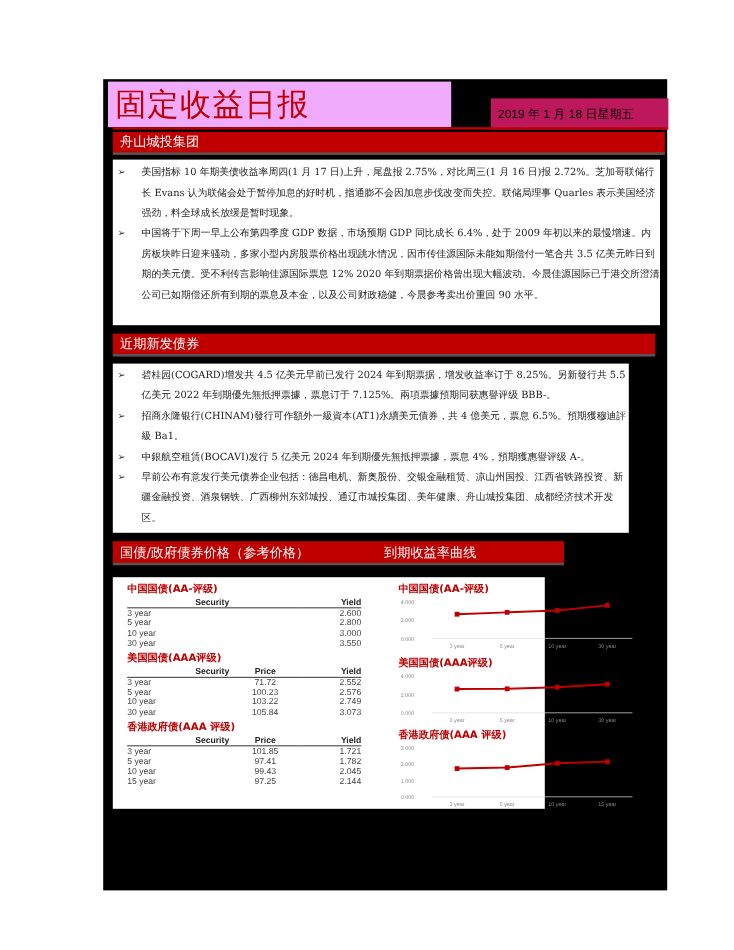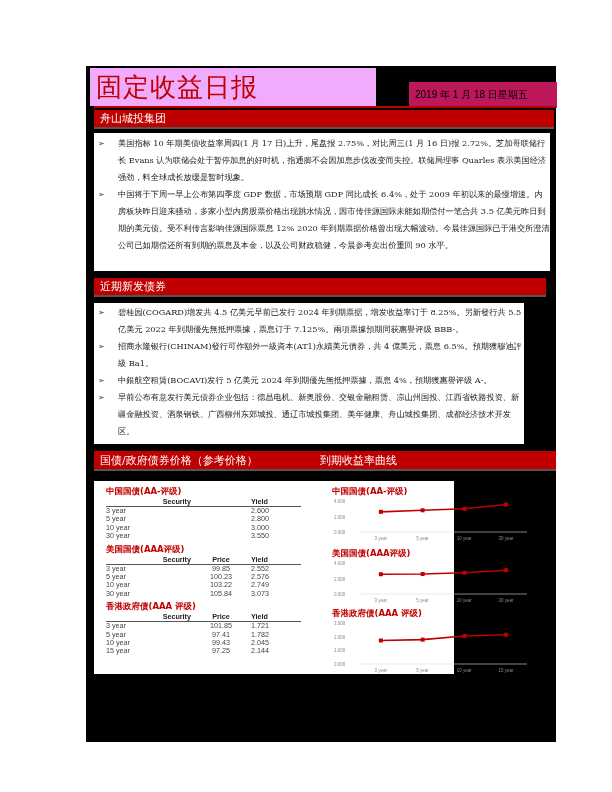--- a/index.html
+++ b/index.html
@@ -14,21 +14,21 @@
   .section-bar span{position:absolute;top:1px;font-size:11px;color:#fff;font-family:"DejaVu Sans",sans-serif;}
   .panel{position:absolute;background:#fff;}
   .bullets{list-style:none;margin:0;padding:0;}
   .bullets li{position:relative;padding-left:24px;font-size:8.2px;line-height:17px;color:#222;font-family:"DejaVu Serif","Liberation Serif",serif;}
   .bullets li .arrow{position:absolute;left:4px;top:0;font-size:8px;color:#333;}
   .tbl-title{font-size:8.5px;font-weight:bold;color:#c00000;margin:0;line-height:11px;font-family:"DejaVu Sans",sans-serif;}
   table.bt{border-collapse:collapse;width:195px;font-family:"Liberation Sans",sans-serif;font-size:7.2px;color:#444;margin-bottom:3px;}
   table.bt th{font-weight:bold;color:#222;text-align:right;border-bottom:1px solid #555;padding:0;line-height:9px;}
   table.bt td{padding:0;line-height:8.4px;}
   table.bt .c2{width:60px;text-align:center;}
-  table.bt .c3{width:50px;text-align:left;}
+  table.bt .c3{width:50px;text-align:right;}
   .chart{position:relative;width:200px;}
   .chart-title{font-size:8.5px;font-weight:bold;color:#c00000;line-height:11px;font-family:"DejaVu Sans",sans-serif;}
   .chart svg{display:block;}
   .ax{font-size:4.5px;fill:#888;font-family:"Liberation Sans",sans-serif;}
 </style>
 </head>
 <body>
 
 <div class="frame" style="height:676px;"></div>
 
@@ -55,21 +55,21 @@
 </div>
 <div class="panel" style="left:94px;top:303px;width:430px;height:141px;">
   <ul class="bullets" style="padding-top:1px;">
     <li><span class="arrow">➢</span><span>碧桂园(COGARD)增发共 4.5 亿美元早前已发行 2024 年到期票据，增发收益率订于 8.25%。另新發行共 5.5 亿美元 2022 年到期優先無抵押票據，票息订于 7.125%。兩項票據預期同获惠譽评级 BBB-。</span></li>
     <li><span class="arrow">➢</span><span>招商永隆银行(CHINAM)發行可作額外一級資本(AT1)永續美元債券，共 4 億美元，票息 6.5%。預期獲穆迪評級 Ba1。</span></li>
     <li><span class="arrow">➢</span><span>中銀航空租賃(BOCAVI)发行 5 亿美元 2024 年到期優先無抵押票據，票息 4%，預期獲惠譽评级 A-。</span></li>
     <li><span class="arrow">➢</span><span>早前公布有意发行美元债券企业包括：德昌电机、新奥股份、交银金融租赁、凉山州国投、江西省铁路投资、新疆金融投资、酒泉钢铁、广西柳州东郊城投、通辽市城投集团、美年健康、舟山城投集团、成都经济技术开发区。</span></li>
   </ul>
 </div>
 
-<div class="section-bar" style="top:451px;width:462px;height:18px;">
+<div class="section-bar" style="top:451px;width:376px;height:18px;">
   <span style="left:6px;top:2px;">国债/政府债券价格（参考价格）</span>
   <span style="left:226px;top:2px;">到期收益率曲线</span>
 </div>
 
 <div class="panel" style="left:94px;top:481px;width:360px;height:193px;">
 
   <div style="position:absolute;left:12px;top:5px;">
     <div>
       <div class="tbl-title">中国国债(AA-评级)</div>
       <table class="bt">
@@ -106,21 +106,21 @@
       <div class="tbl-title">美国国债(AAA评级)</div>
       <table class="bt">
         <tbody>
             <tr>
               <th>Security</th>
               <th class="c2">Price</th>
               <th class="c3">Yield</th>
             </tr>
         <tr>
               <td>3 year</td>
-              <td class="c2">99.85</td>
+              <td class="c2">71.72</td>
               <td class="c3">2.552</td>
             </tr>
         <tr>
               <td>5 year</td>
               <td class="c2">100.23</td>
               <td class="c3">2.576</td>
             </tr>
         <tr>
               <td>10 year</td>
               <td class="c2">103.22</td>

